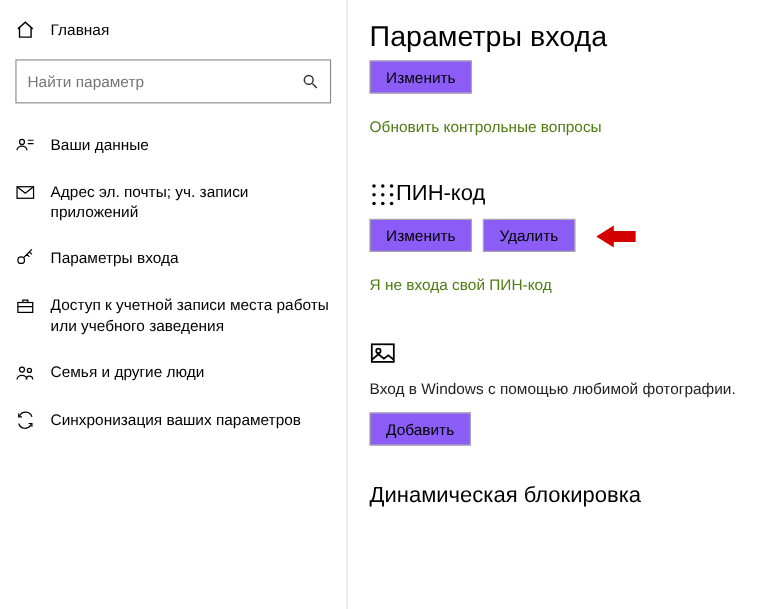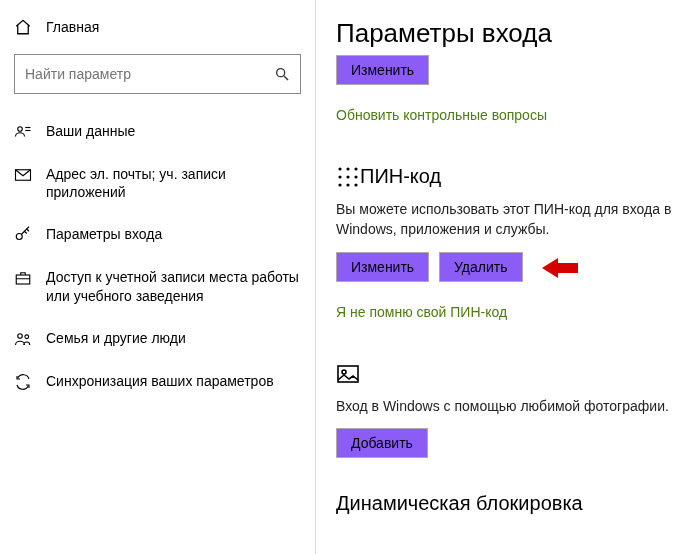--- a/index.html
+++ b/index.html
@@ -228,31 +228,30 @@
           <circle cx="4" cy="12" r="1.6"></circle>
             <circle cx="12" cy="12" r="1.6"></circle>
             <circle cx="20" cy="12" r="1.6"></circle>
           <circle cx="4" cy="20" r="1.6"></circle>
             <circle cx="12" cy="20" r="1.6"></circle>
             <circle cx="20" cy="20" r="1.6"></circle>
         </svg>
       </span>
       <h2>ПИН-код</h2>
     </div>
-    <p class="desc">Вы можете использовать этот ПИН-код для входа в Windows, приложения и службы.</p>
     <div class="btn-row">
       <button class="btn">Изменить</button>
       <button class="btn">Удалить</button>
       <span class="arrow">
         <svg width="36" height="24" viewBox="0 0 36 24">
           <polygon points="0,12 16,2 16,7 36,7 36,17 16,17 16,22" fill="#d40000"></polygon>
         </svg>
       </span>
     </div>
-    <div><a class="link">Я не помню свой ПИН-код</a></div>
+    <div><a class="link">Я не входа свой ПИН-код</a></div>
   </div>
 
   <div class="subsection">
     <div class="sub-head">
       <span class="icon">
         <svg viewBox="0 0 24 24" width="24" height="24" fill="none" stroke="#000" stroke-width="1.6">
           <rect x="2" y="4" width="20" height="16"></rect>
             <circle cx="8" cy="10" r="2"></circle>
             <path d="M2 18l6-5 5 4 4-3 5 4"></path>
         </svg>

